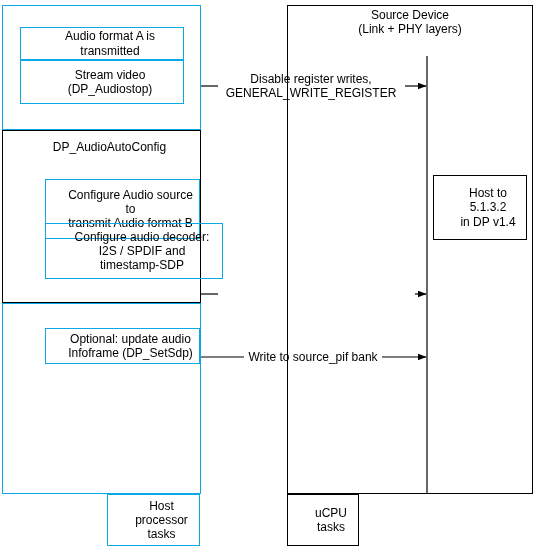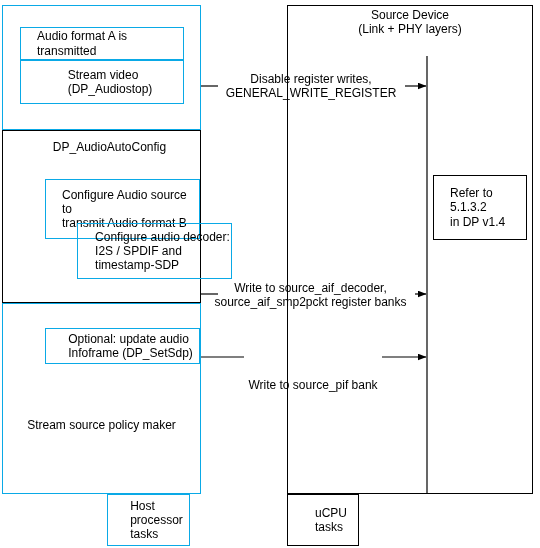--- a/index.html
+++ b/index.html
@@ -21,21 +21,21 @@
     top: 0;
     width: 540px;
     height: 548px;
   }
   .box {
     position: absolute;
     box-sizing: border-box;
     display: flex;
     align-items: center;
     justify-content: center;
-    text-align: left;
+    text-align: center;
     line-height: 1.18;
     white-space: pre-line;
     padding-left: 16px;
   }
   .cyan {
     border: 1px solid #0aa9e6;
     background: transparent;
   }
   .black {
     border: 1px solid #000000;
@@ -73,41 +73,40 @@
   <div class="box cyan fs12" style="left:20px; top:60px; width:164px; height:44px;">Stream video
 (DP_Audiostop)</div>
 
   <div class="box black plain" style="left:2px; top:130px; width:199px; height:173px;"></div>
 
   <div class="label fs12" style="left:2px; top:140px; width:199px;padding-left:8px;">DP_AudioAutoConfig</div>
 
   <div class="box cyan fs12" style="left:45px; top:179px; width:155px; height:60px;">Configure Audio source to
 transmit Audio format B</div>
 
-  <div class="box cyan fs12" style="left:45px; top:223px; width:155px; height:56px;margin-left:32px;">Configure audio decoder:
+  <div class="box cyan fs12" style="left:45px; top:223px; width:178px; height:56px;">Configure audio decoder:
 I2S / SPDIF and
 timestamp-SDP</div>
 
   <div class="box cyan plain" style="left:2px; top:303px; width:199px; height:191px;"></div>
 
   <div class="box cyan fs12" style="left:45px; top:328px; width:155px; height:36px;">Optional: update audio
 Infoframe (DP_SetSdp)</div>
 
-  <div class="label fs12" style="left:2px; top:418px; width:199px;">Stream source policy maker</div>
 
-  <div class="box cyan fs12" style="left:107px; top:494px; width:83px; height:52px;">Host
+  <div class="box cyan fs12" style="left:107px; top:494px; width:93px; height:52px;">Host
 processor
 tasks</div>
 
   <div class="box black plain" style="left:287px; top:5px; width:246px; height:489px;"></div>
 
   <div class="label fs12" style="left:287px; top:8px; width:246px;">Source Device
 (Link + PHY layers)</div>
 
-  <div class="box black fs12" style="left:433px; top:175px; width:94px; height:65px;">Refer to 5.1.3.2
+  <div class="box black fs12" style="left:433px; top:175px; width:94px; height:65px;">Host to 5.1.3.2
 in DP v1.4</div>
 
   <div class="box black fs12" style="left:287px; top:494px; width:72px; height:52px;">uCPU
 tasks</div>
 
   <svg class="lines" viewBox="0 0 540 548">
     <defs>
       <marker id="arrowhead" markerWidth="9" markerHeight="7" refX="8.5" refY="3.5" orient="auto" markerUnits="userSpaceOnUse">
         <polygon points="0 0, 9 3.5, 0 7" fill="#000000"></polygon>
       </marker>
@@ -121,18 +120,16 @@
     <line x1="201" y1="294" x2="218" y2="294" stroke="#000000" stroke-width="1.2"></line>
     <line x1="415" y1="294" x2="426" y2="294" stroke="#000000" stroke-width="1.2" marker-end="url(#arrowhead)"></line>
 
     <line x1="201" y1="357" x2="244" y2="357" stroke="#000000" stroke-width="1.2"></line>
     <line x1="382" y1="357" x2="426" y2="357" stroke="#000000" stroke-width="1.2" marker-end="url(#arrowhead)"></line>
   </svg>
 
   <div class="label fs12" style="left:214px; top:72px; width:194px;">Disable register writes,
 GENERAL_WRITE_REGISTER</div>
 
-  <div class="label fs12" style="left:204px; top:281px; width:213px;">Write to source_aif_decoder,
-source_aif_smp2pckt register banks</div>
 
-  <div class="label fs12" style="left:240px; top:350px; width:146px;margin-top:28px;">Write to source_pif bank</div>
+  <div class="label fs12" style="left:240px; top:350px; width:146px;">Write to source_pif bank</div>
 
 </div>
 
 </body></html>

